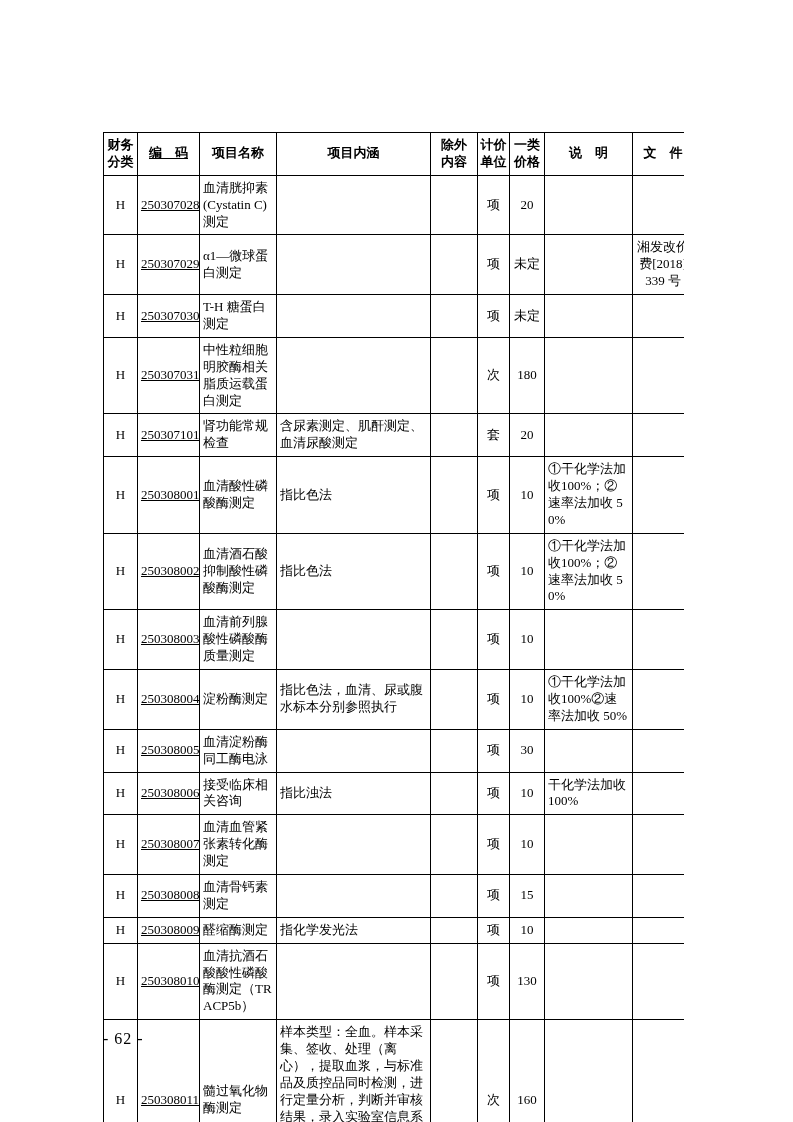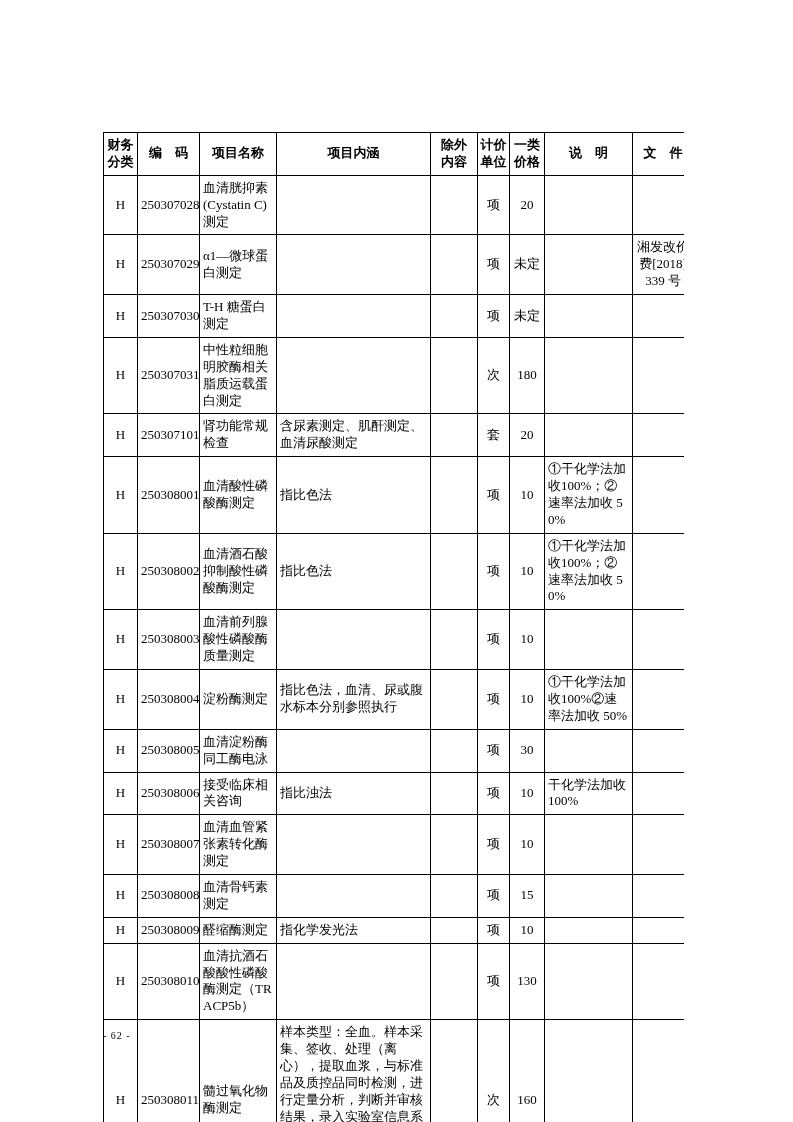--- a/index.html
+++ b/index.html
@@ -38,34 +38,34 @@
     overflow: hidden;
   }
   table.price-table th {
     font-weight: bold;
     text-align: center;
     white-space: pre-line;
     padding: 4px 1px;
   }
   
   .col-cls      { text-align: center; }
-  .col-code     { text-align: center; white-space: nowrap; padding-left: 1px; padding-right: 1px; }
+  .col-code     { text-align: center; white-space: nowrap; padding-left: 1px; padding-right: 1px; text-decoration: underline; }
   .col-name     { text-align: left;  word-break: break-all; }
   .col-content  { text-align: left;  word-break: break-all; margin-left: 40px; }
   .col-excluded { text-align: center; }
   .col-unit     { text-align: center; }
   .col-price    { text-align: center; }
   .col-note     { text-align: left;  word-break: break-all; margin-top: 8px; }
   .col-file     { text-align: center; word-break: break-all; }
   tr.bold-row td { font-weight: bold; }
   .page-number {
     position: absolute;
     left: 103px;
     top: 1030px;
-    font-size: 10px;
+    font-size: 16px;
     letter-spacing: 1px;
   }
 </style>
 </head>
 <body>
 
 <div class="page">
   <div class="table-wrap">
     <table class="price-table">
       <colgroup>

